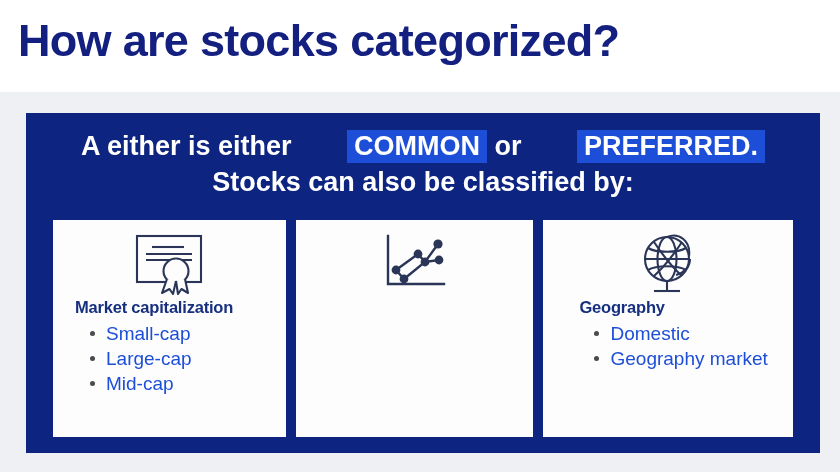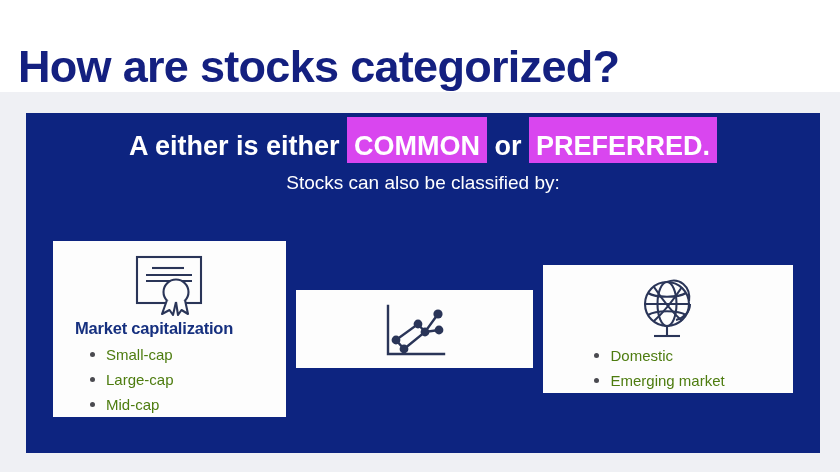--- a/index.html
+++ b/index.html
@@ -16,26 +16,26 @@
   #infographic {
     position: relative;
     width: 840px;
     height: 472px;
     background: #ffffff;
   }
   
   .title-bar {
     position: absolute;
     left: 0;
-    top: 0;
+    top: 16px;
     width: 840px;
     height: 92px;
     background: #ffffff;
     display: flex;
-    align-items: flex-end;
+    align-items: flex-start;
   }
   .title-text {
     margin: 0;
     padding-left: 18px;
     font-size: 45px;
     line-height: 50px;
     font-weight: bold;
     letter-spacing: -0.7px;
     color: #142080;
     white-space: nowrap;
@@ -67,46 +67,46 @@
     width: 794px;
     text-align: center;
     color: #ffffff;
     font-size: 27px;
     font-weight: bold;
     line-height: 35px;
     white-space: nowrap;
   }
   .headline .seg { display: inline; }
   .hl {
-    background: #d946ef;
+    background: #1d4ed8;
     color: #ffffff;
-    padding: 14px 7px 2px 7px;
+    padding: 1px 7px 2px 7px;
+    margin-left: 48px;
   }
   .headline-2 {
     position: absolute;
     left: 0;
     top: 52px;
     width: 794px;
     text-align: center;
     color: #ffffff;
-    font-size: 19px;
-    font-weight: normal;
+    font-size: 27px;
+    font-weight: bold;
     line-height: 35px;
     white-space: nowrap;
   }
   
   .cards {
     position: absolute;
     left: 27px;
     top: 107px;
     width: 740px;
     height: 217px;
     display: flex;
     gap: 10px;
-    align-items: center;
   }
   .card {
     background: #fdfdfd;
     box-sizing: border-box;
     position: relative;
     padding: 0;
     overflow: hidden;
   }
   .card-1 { width: 236px; }
   .card-2 { width: 241px; }
@@ -132,23 +132,23 @@
     letter-spacing: -0.2px;
     padding-bottom: 4px;
   }
   .bullets {
     list-style: none;
     margin: 0;
     padding: 0 0 0 14px;
   }
   .bullets li {
     position: relative;
-    font-size: 15px;
+    font-size: 19px;
     line-height: 25px;
-    color: #4d7c0f;
+    color: #1d4ed8;
     padding-left: 17px;
     white-space: nowrap;
   }
   .bullets li::before {
     content: "";
     position: absolute;
     left: 1px;
     top: 10px;
     width: 5px;
     height: 5px;
@@ -226,22 +226,23 @@
             <path d="M14 41 C22 36, 44 36, 52 41" stroke="#2a3558" fill="none"></path>
             <path d="M20 13 C28 25, 38 38, 48 47" stroke="#2a3558" fill="none"></path>
             <path d="M48 13 C40 25, 30 38, 20 47" stroke="#2a3558" fill="none"></path>
             <path d="M33 8 C45 3, 57 12, 55 27" stroke="#2a3558" fill="none"></path>
             <path d="M42 46 C50 44, 56 38, 56 30" stroke="#2a3558" fill="none"></path>
             <line x1="33" y1="52" x2="33" y2="62"></line>
             <line x1="20" y1="62" x2="46" y2="62"></line>
           </svg>
         </div>
         <div class="card-text">
+          <p class="card-heading">Geography</p>
           <ul class="bullets">
             <li>Domestic</li>
-            <li>Emerging market</li>
+            <li>Geography market</li>
           </ul>
         </div>
       </div>
 
     </div>
   </div>
 </div>
 
 </body></html>

